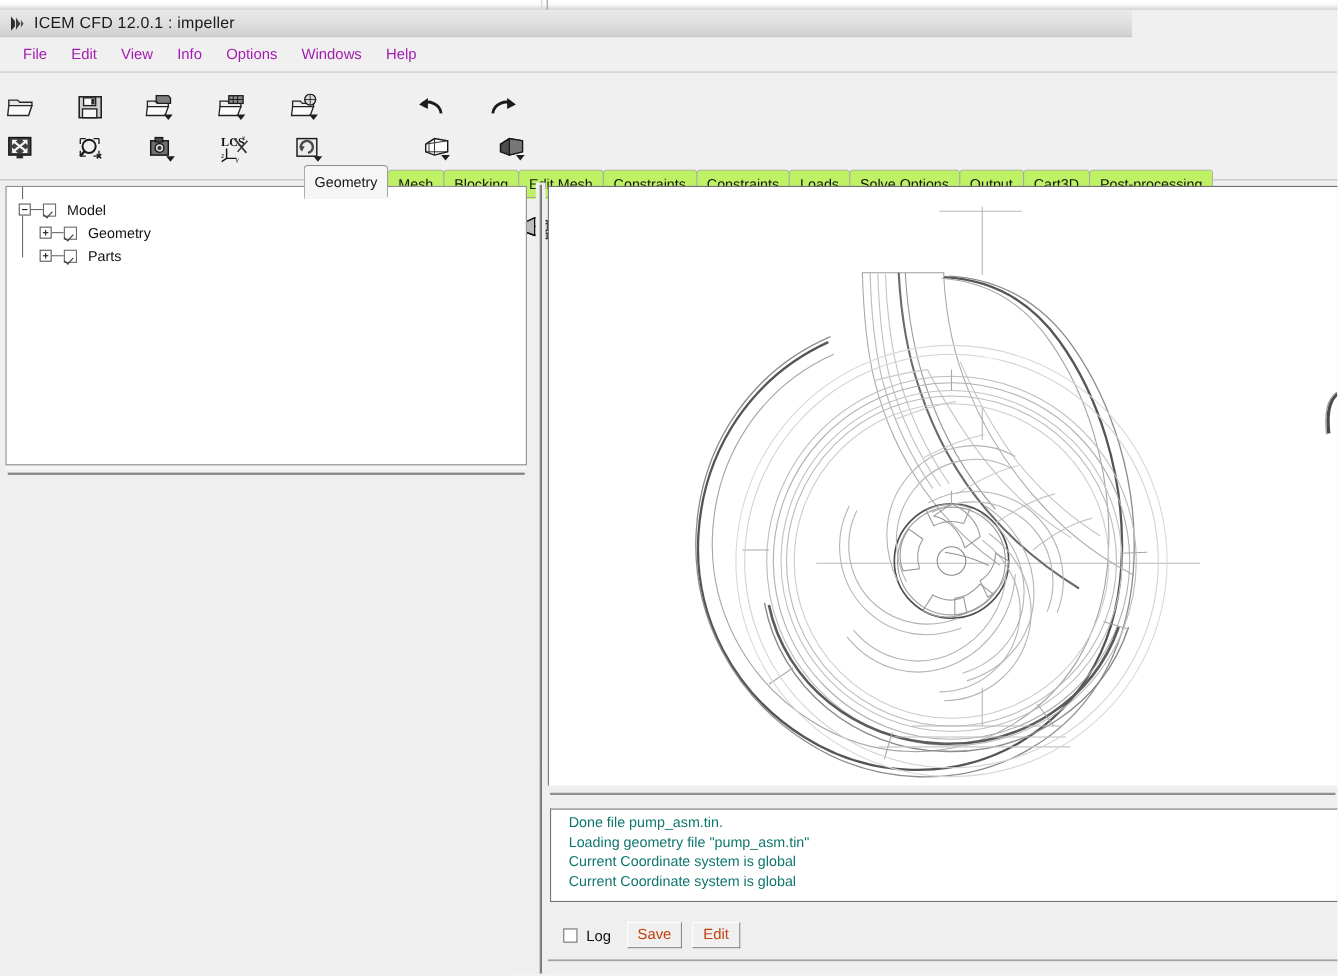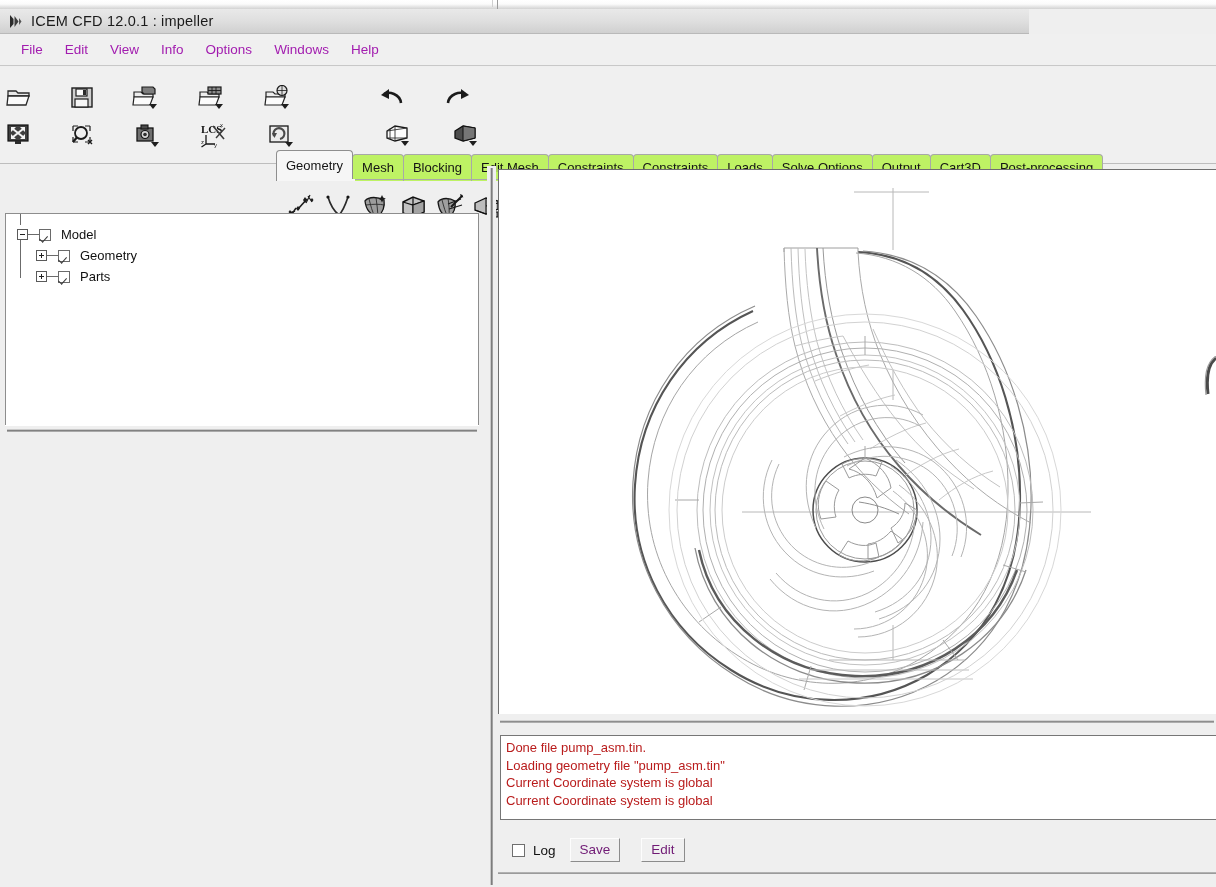--- a/index.html
+++ b/index.html
@@ -127,21 +127,20 @@
   }
 
   
   .tree-panel {
     position: absolute; left: 5px; top: 169px;
     width: 474px; height: 254px;
     background: #ffffff;
     border: 1px solid #8d8d8d;
     box-sizing: border-box;
     overflow: hidden;
-    margin-top: 44px;
   }
   .tree-row {
     display: flex; align-items: center;
     height: 21px; font-size: 13px; color: #111;
     white-space: nowrap;
   }
   .expander {
     width: 11px; height: 11px; box-sizing: border-box;
     border: 1px solid #5a5a5a; background: #fff;
     position: relative; flex: 0 0 auto;
@@ -223,42 +222,43 @@
     position: absolute; left: 500px; top: 735px;
     width: 716px; height: 85px;
     background: #ffffff;
     border: 1px solid #767676;
     border-right: none;
     box-sizing: border-box;
     overflow: hidden;
     padding: 3px 0 0 5px;
   }
   .log-line {
-    font-size: 13px; color: #b91c1c; line-height: 17.5px;
+    font-size: 13px; color: #0f766e; line-height: 17.5px;
     white-space: nowrap;
+    margin-left: 11px;
   }
   .log-controls {
     position: absolute; left: 500px; top: 830px;
     width: 716px; height: 40px;
     display: flex; align-items: center;
     padding-left: 12px; box-sizing: border-box;
   }
   .logchk {
     width: 13px; height: 13px; box-sizing: border-box;
     border: 1px solid #6f6f6f; background: #fff;
     margin-right: 8px;
   }
   .log-lab { font-size: 13.5px; color: #111; margin-right: 14px; }
   .btn {
-    font-size: 13.5px; color: #701a75;
+    font-size: 13.5px; color: #c2410c;
     background: #f0f0f0;
     border: 1px solid #8c8c8c;
     border-top-color: #fdfdfd; border-left-color: #fdfdfd;
     padding: 3px 9px 4px 9px;
-    margin-right: 21px;
+    margin-right: 9px;
     cursor: default;
     box-sizing: border-box;
   }
   .bottom-rule {
     position: absolute; left: 498px; top: 872px; width: 718px; height: 2px;
     background: linear-gradient(to bottom, #bdbdbd, #8f8f8f);
   }
   .bottom-fill {
     position: absolute; left: 498px; top: 874px; width: 718px; height: 13px;
     background: #efefef;

